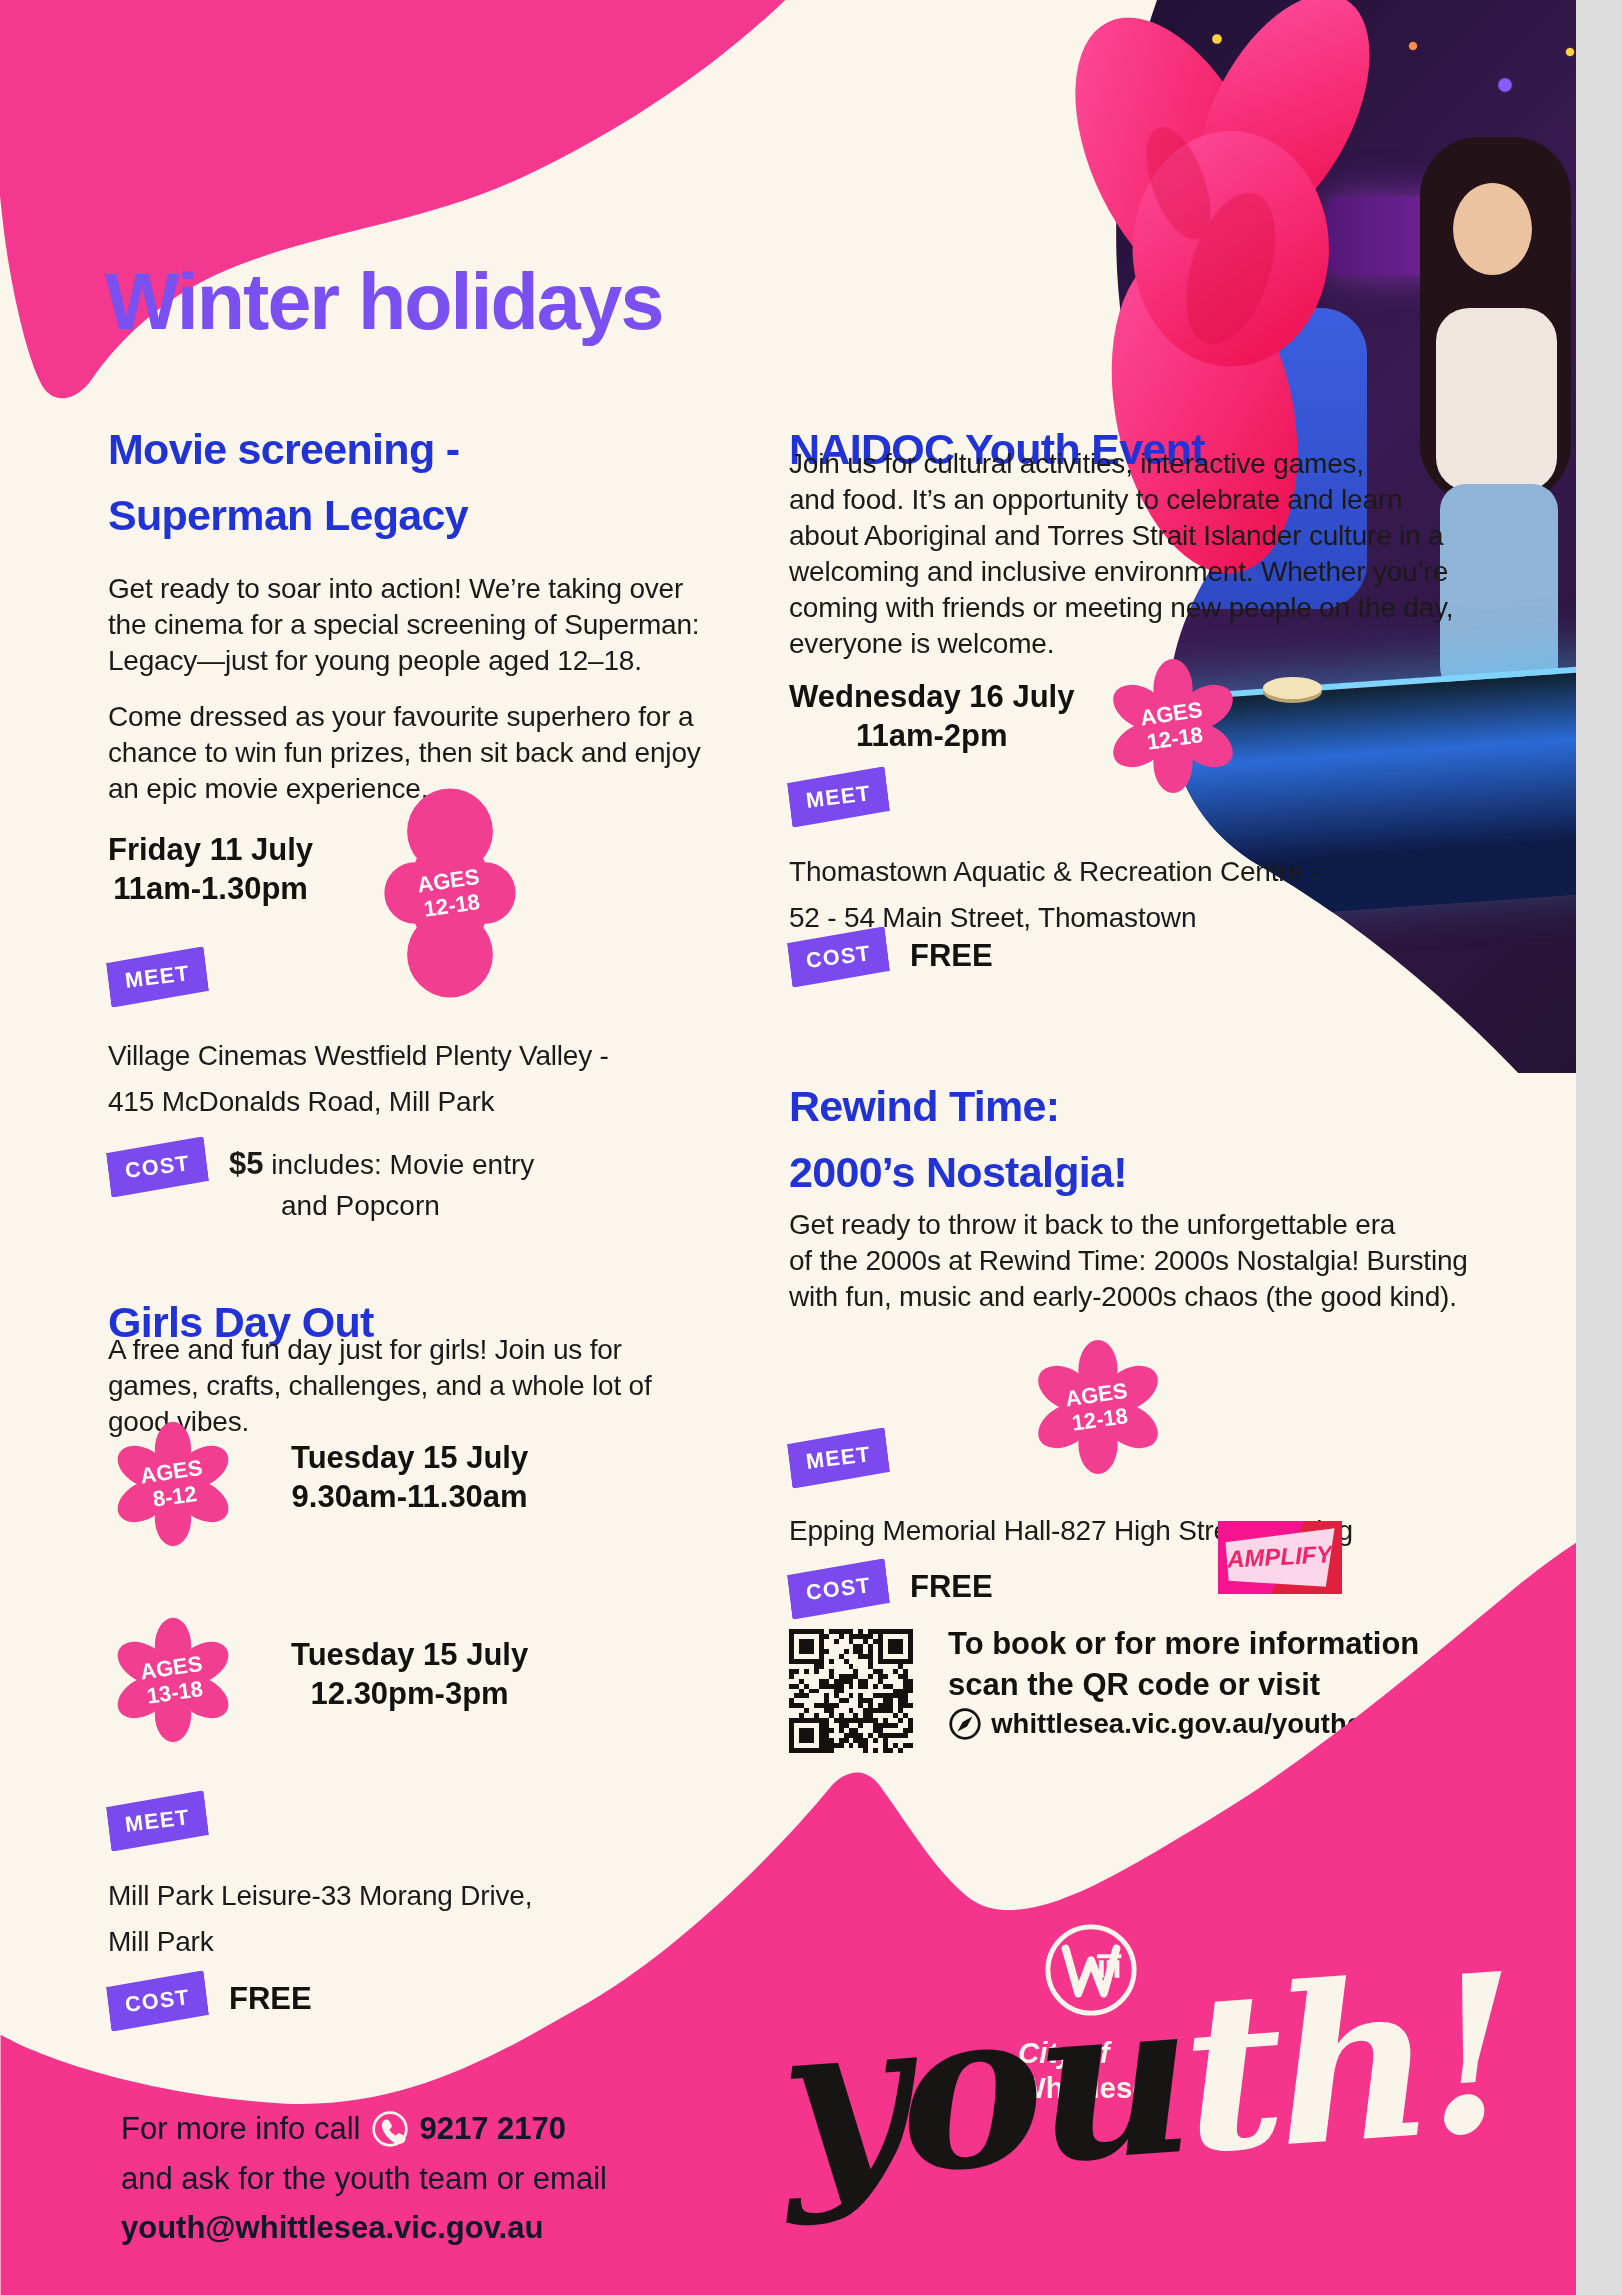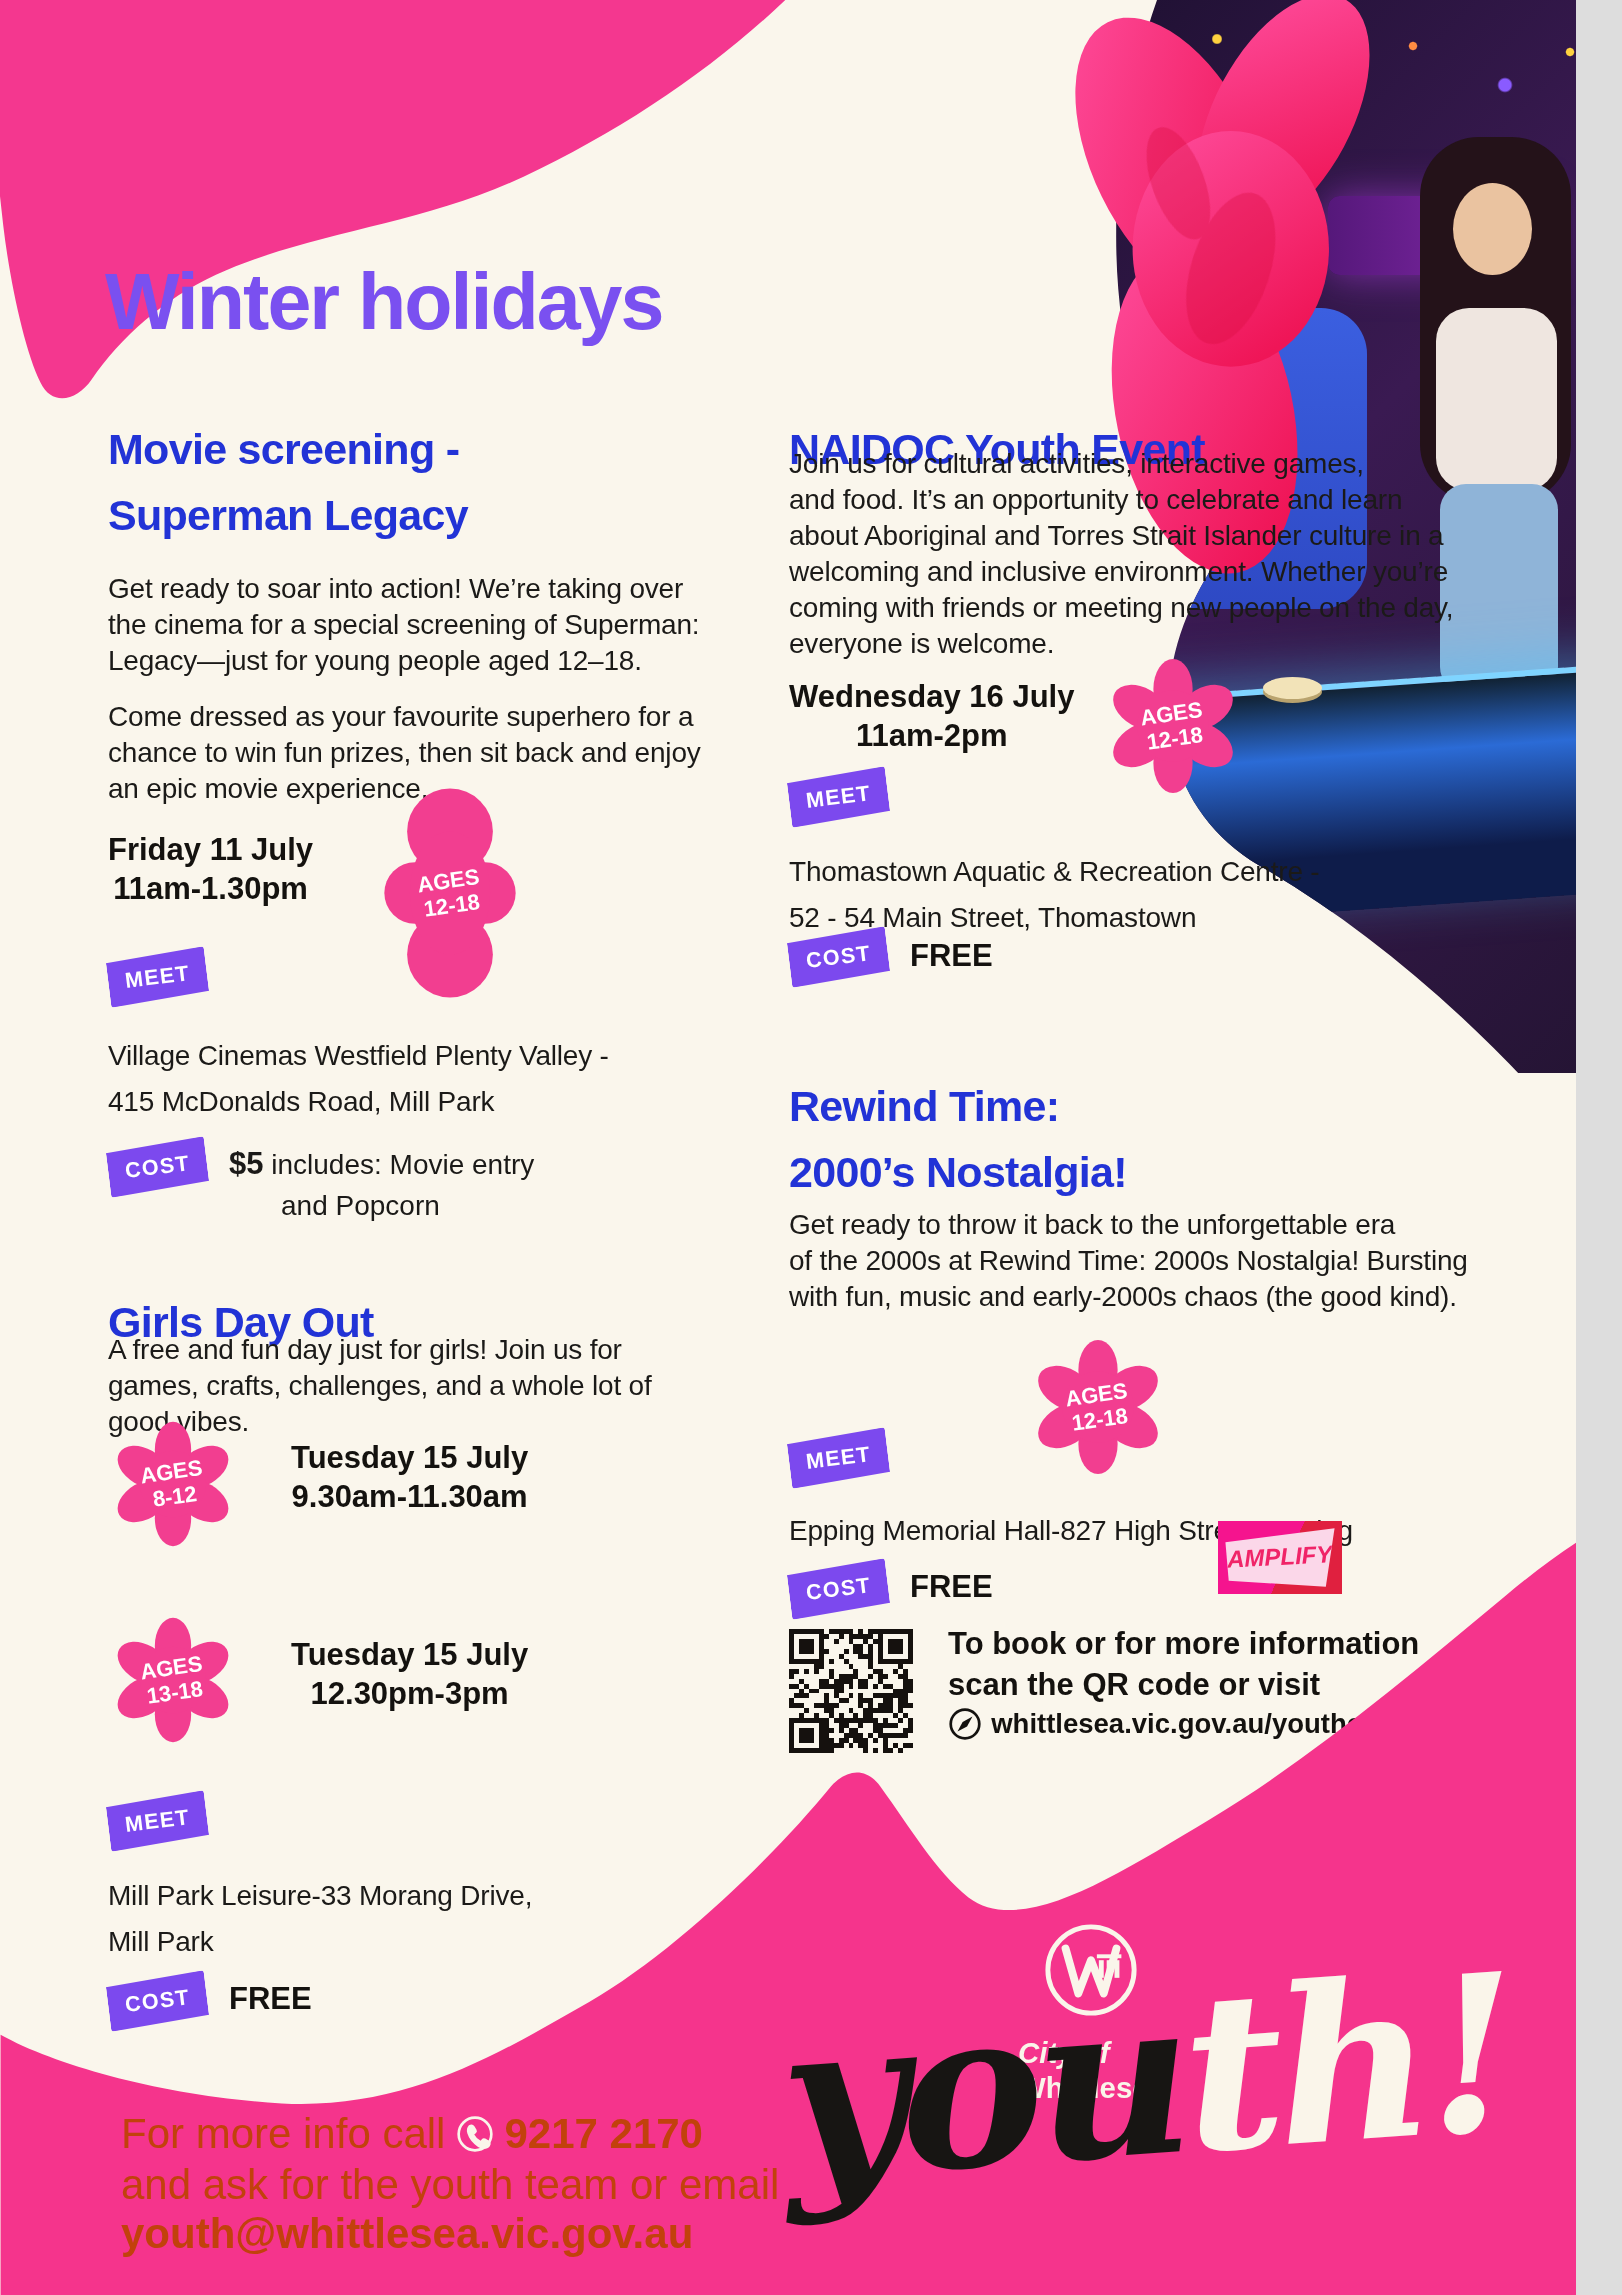--- a/index.html
+++ b/index.html
@@ -71,21 +71,21 @@
       background:linear-gradient(115deg,#F5148E 55%,#E0203F 55%);}
   .amp-inner{position:absolute;left:6%;top:10%;width:88%;height:80%;background:#FBD7E9;
       clip-path:polygon(0 24%,100% 0,92% 100%,3% 90%);display:flex;align-items:center;justify-content:center;}
   .amp-inner span{color:#F02468;font-weight:bold;font-style:italic;font-size:24px;letter-spacing:0;
       transform:rotate(-3deg);}
   .qr-box{position:absolute;left:789px;top:1629px;width:124px;height:124px;}
   .qr-title{position:absolute;left:948px;top:1623px;font-weight:bold;font-size:31px;line-height:41px;
       color:#14120F;white-space:pre-line;}
   .link-row{position:absolute;left:948px;top:1707px;display:flex;align-items:center;gap:9.2px;}
   .link-row .url{font-weight:bold;font-size:27.5px;color:#14120F;}
-  .footer-txt{position:absolute;left:121px;color:#c2410c;font-size:42px;}
+  .footer-txt{position:absolute;left:121px;color:#0f172a;font-size:31px;}
   .footer-txt b{font-weight:bold;}
   .phone-row{display:flex;align-items:center;gap:10.5px;}
   .council{position:absolute;left:1018px;top:1921px;display:flex;align-items:center;gap:15.7px;color:#FAF5EA;flex-direction:column;}
   .council .c-name{font-size:29.4px;line-height:1.2;font-weight:bold;}
   .council .c-name .light{font-weight:bold;font-style:italic;display:block;}
   .youth-logo{position:absolute;left:782px;top:1976px;width:818px;font-family:"DejaVu Serif",serif;
       font-style:italic;font-weight:bold;font-size:216px;letter-spacing:-7.9px;transform:rotate(-4deg);
       transform-origin:left center;}
   .youth-logo .you{color:#171513;}
   .youth-logo .th{color:#FAF5EA;}

